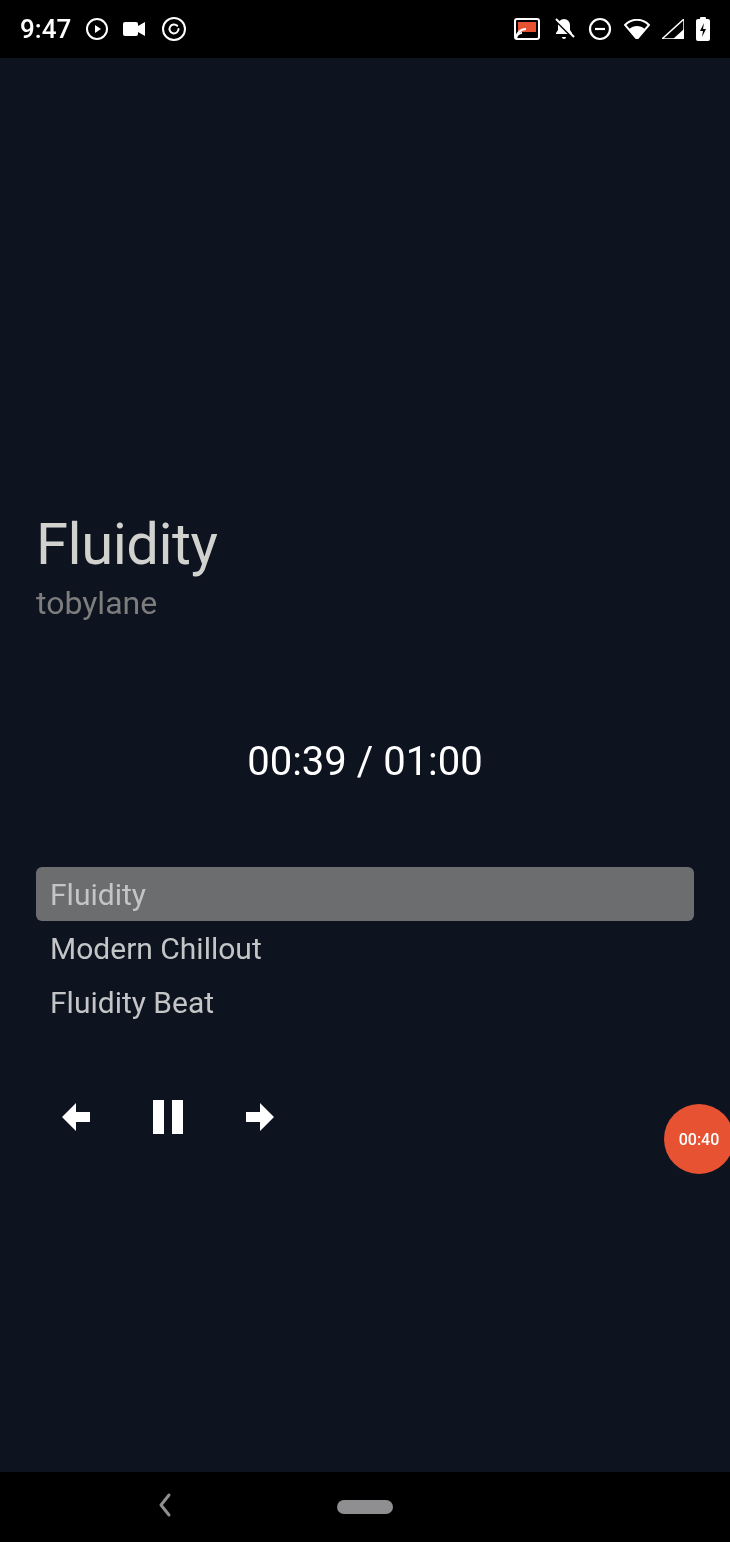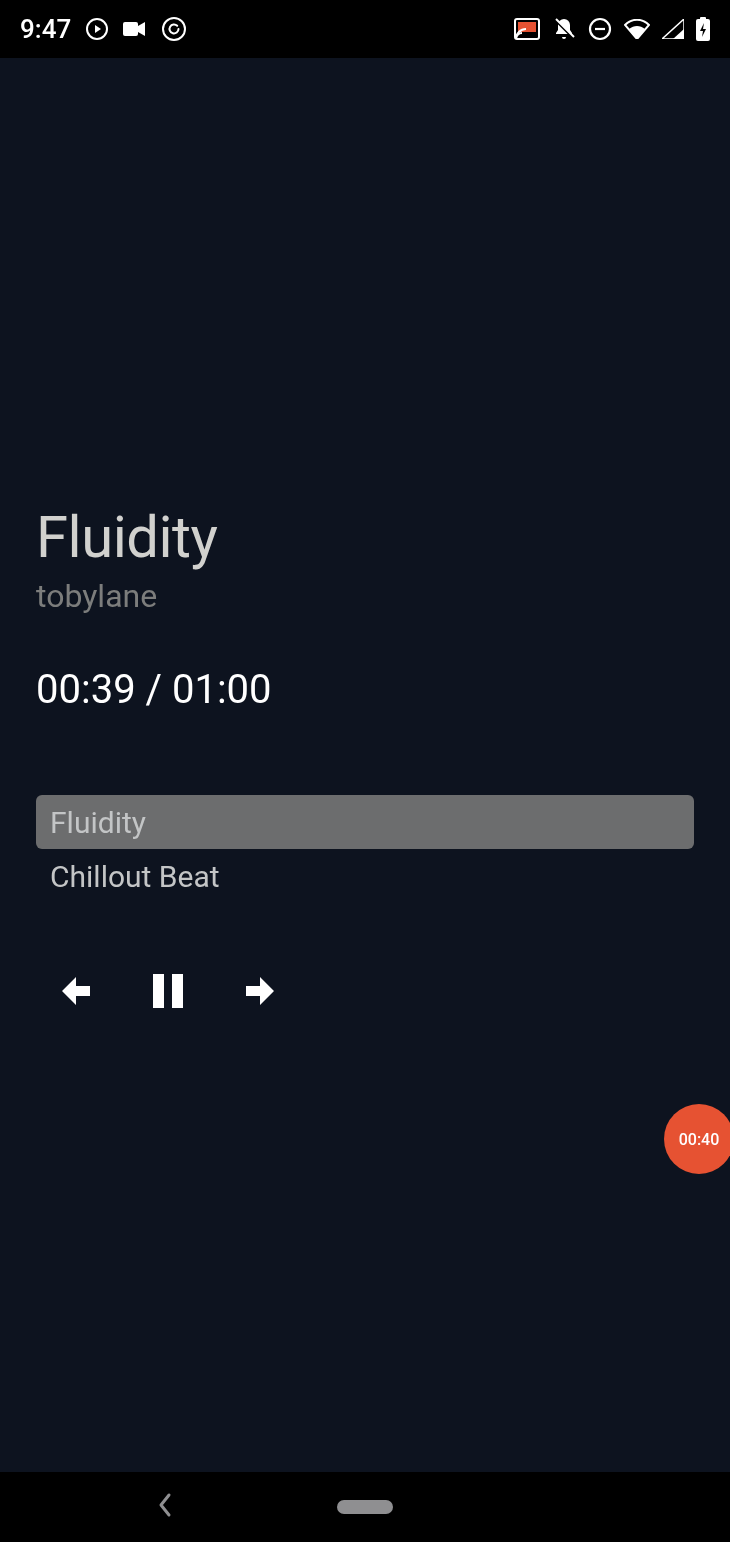--- a/index.html
+++ b/index.html
@@ -24,40 +24,41 @@
     }
     .status-left { display: flex; align-items: center; gap: 14px; }
     .status-right { display: flex; align-items: center; gap: 12px; }
     .status-icon { display: inline-flex; align-items: center; justify-content: center; }
     .status-icon svg { display: block; }
     
     .app {
       flex: 1;
       background: #0d131f;
       position: relative;
-      padding: 9px 36px;
+      padding: 16px 36px;
     }
     .track-title {
       color: #d1d1ce;
       font-size: 58px;
       font-weight: 400;
       margin-top: 436px;
       letter-spacing: -0.5px;
     }
     .track-artist {
       color: #7c7d7c;
       font-size: 32px;
       font-weight: 400;
       margin-top: 6px;
     }
     .time-display {
       color: #ffffff;
       font-size: 40px;
       font-weight: 400;
-      margin-top: 51px;
+      text-align: center;
+      margin-top: 116px;
     }
     .playlist {
       margin-top: 82px;
     }
     .playlist-item {
       height: 54px;
       display: flex;
       align-items: center;
       padding: 0 14px;
       font-size: 30px;
@@ -196,21 +197,24 @@
 <div class="app">
   <div class="track-title">Fluidity</div>
   <div class="track-artist">tobylane</div>
   <div class="time-display">00:39 / 01:00</div>
 
   <div class="playlist">
     <div class="playlist-item active">
       <span>Fluidity</span>
     </div>
     <div class="playlist-item">
-      <span>Chillout Beat</span>
+      <span>Modern Chillout</span>
+    </div>
+    <div class="playlist-item">
+      <span>Fluidity Beat</span>
     </div>
   </div>
 
   <div class="controls">
     <div class="ctrl-btn">
       <span>
         <svg width="44" height="44" viewBox="0 0 44 44" fill="#ffffff">
           <path d="M24 8l-14 14 14 14v-9h14v-10H24z"></path>
         </svg>
       </span>

